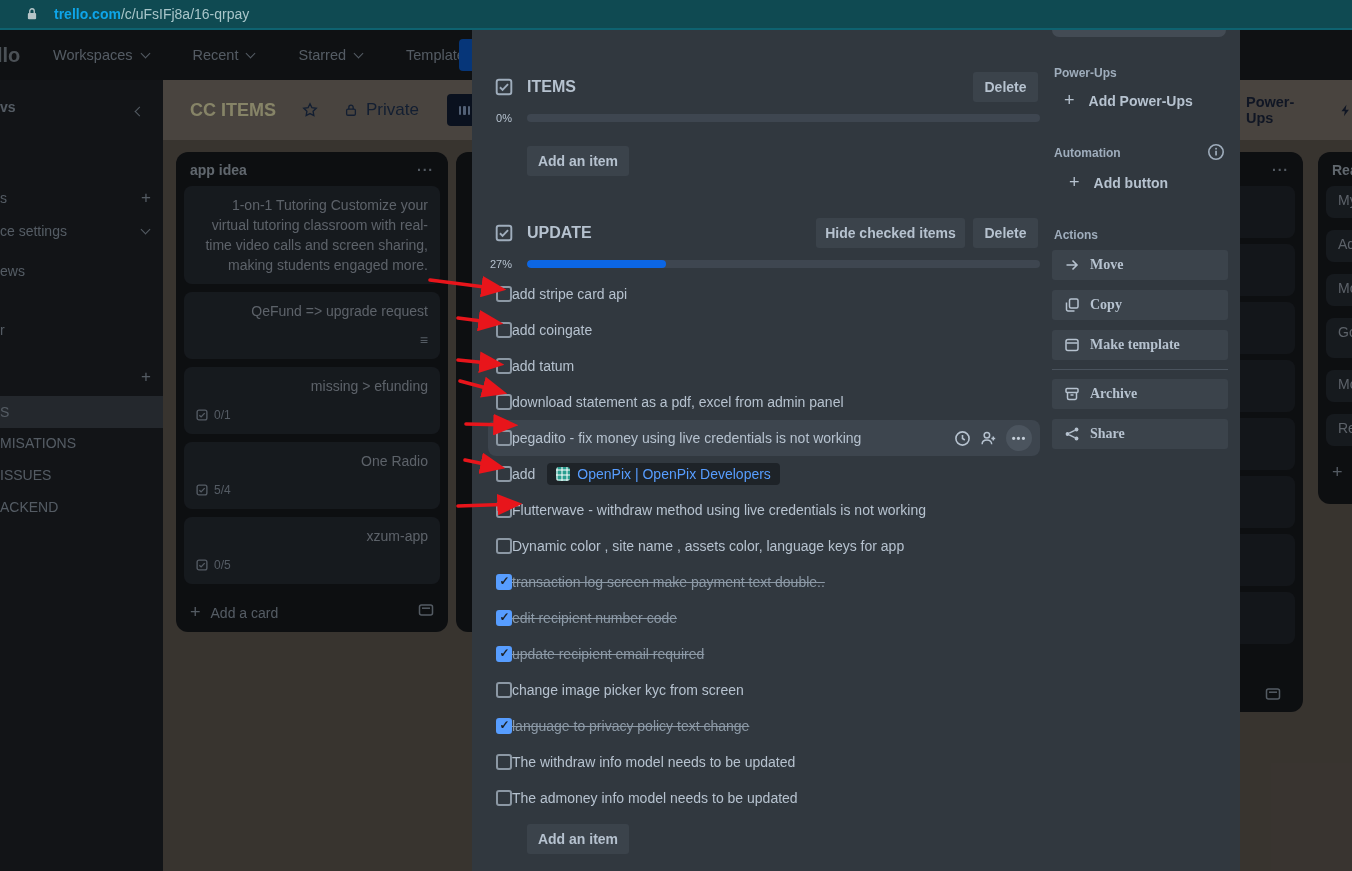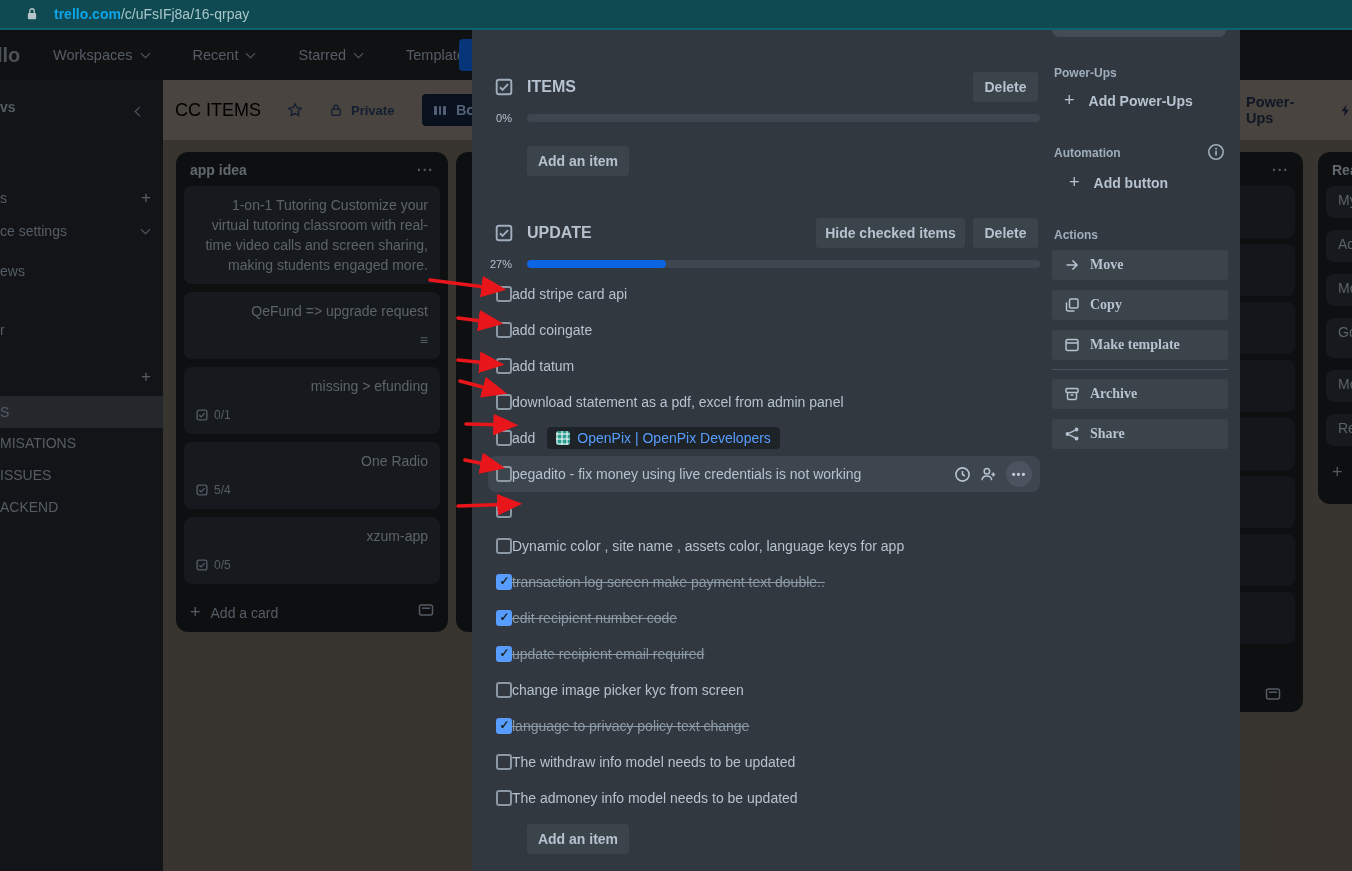--- a/index.html
+++ b/index.html
@@ -39,23 +39,23 @@
   .sb-rows .sb-row:nth-of-type(4){top:239px}
   .sb-rows .sb-row:nth-of-type(5){top:286px}
   .sb-rows .sb-row:nth-of-type(6){top:316px}
   .sb-rows .sb-row:nth-of-type(7){top:352px}
   .sb-rows .sb-row:nth-of-type(8){top:384px}
   .sb-rows .sb-row:nth-of-type(9){top:416px}
   
   .board{position:absolute;top:80px;left:163px;width:1189px;height:791px;z-index:1;}
   .bheader{position:absolute;top:0;left:0;width:1189px;height:60px;background:#8a8177;
            display:flex;align-items:center;}
-  .btitle{margin-left:12px;font-size:18px;font-weight:400;color:#000000;}
+  .btitle{margin-left:27px;font-size:18px;font-weight:700;color:#fef9c3;}
   .bh-ico{margin-left:26px;color:#243a5e;}
-  .bh-priv{margin-left:8px;font-size:13px;color:#243a5e;font-weight:bold;}
+  .bh-priv{margin-left:8px;font-size:17px;color:#243a5e;}
   .viewbtn{margin-left:28px;height:32px;padding:0 12px;background:#132039;color:#9cb6dd;border-radius:4px;
            display:flex;align-items:center;gap:8px;font-weight:700;font-size:14.5px;}
   .bars i{display:inline-block;width:2.5px;height:9px;background:currentColor;margin-right:2px;border-radius:1px;}
   .hdr-powerups{position:absolute;left:1083px;top:0;height:60px;display:flex;align-items:center;gap:26px;
                 color:#1f2a44;font-weight:700;font-size:14.5px;}
   .bcanvas{position:absolute;top:60px;left:0;width:1189px;height:731px;background:#6b635a;}
   .list{position:absolute;top:12px;background:#191d21;border-radius:12px;box-sizing:border-box;}
   .list-appidea{left:13px;width:272px;height:480px;}
   .list-sliver{left:293px;width:60px;height:480px;}
   .list-farA{left:868px;width:272px;height:560px;}
@@ -426,50 +426,51 @@
           <span class="itext">add tatum</span>
 
         </div>
 
         <div class="chk-row">
           <span class="cbox"></span>
           <span class="itext">download statement as a pdf, excel from admin panel</span>
 
         </div>
 
-        <div class="chk-row">
-          <span class="cbox"></span>
-          <span class="itext">add</span>
-          <span class="chip">
-            <span class="chip-ico"></span>
-            <span class="chip-text">OpenPix | OpenPix Developers</span>
-          </span>
-
-        </div>
-
         <div class="chk-row hover">
           <span class="cbox"></span>
           <span class="itext">pegadito - fix money using live credentials is not working</span>
 
           <span class="row-icons">
             <svg width="17" height="17" viewBox="0 0 16 16">
               <circle cx="8" cy="8" r="6.2" fill="none" stroke="currentColor" stroke-width="1.5"></circle>
               <path d="M8 4.8V8l2.2 1.4" fill="none" stroke="currentColor" stroke-width="1.5"></path>
             </svg>
             <svg width="17" height="17" viewBox="0 0 16 16">
               <circle cx="6.5" cy="5" r="2.6" fill="none" stroke="currentColor" stroke-width="1.4"></circle>
               <path d="M2 13.5c0-2.6 2-4.1 4.5-4.1s4.5 1.5 4.5 4.1" fill="none" stroke="currentColor" stroke-width="1.4"></path>
               <path d="M12.5 6.2v3.6M10.7 8h3.6" fill="none" stroke="currentColor" stroke-width="1.4"></path>
             </svg>
             <span class="dots-pill">•••</span>
           </span>
         </div>
 
         <div class="chk-row">
           <span class="cbox"></span>
+          <span class="itext">add</span>
+          <span class="chip">
+            <span class="chip-ico"></span>
+            <span class="chip-text">OpenPix | OpenPix Developers</span>
+          </span>
+
+        </div>
+
+        <div class="chk-row">
+          <span class="cbox"></span>
+          <span class="itext">Flutterwave - withdraw method using live credentials is not working</span>
 
         </div>
 
         <div class="chk-row">
           <span class="cbox"></span>
           <span class="itext">Dynamic color , site name , assets color, language keys for app</span>
 
         </div>
 
         <div class="chk-row">

